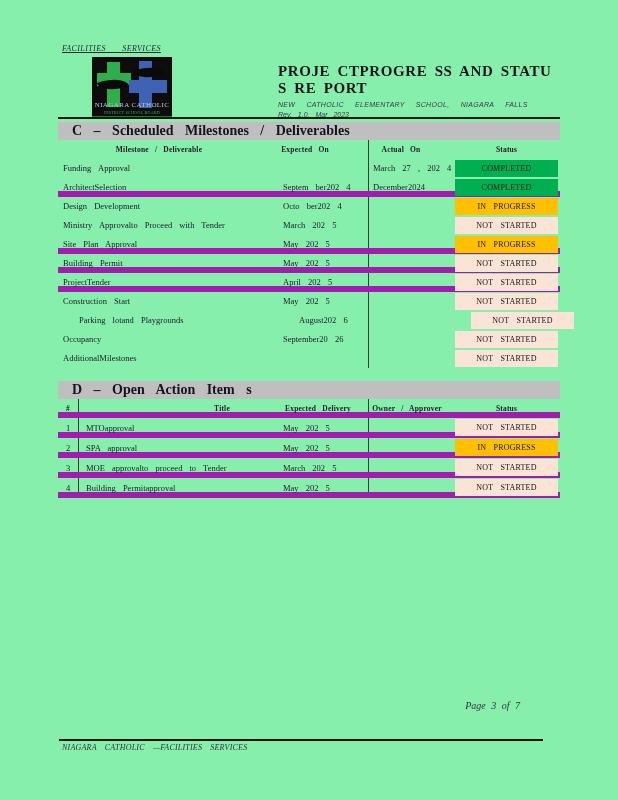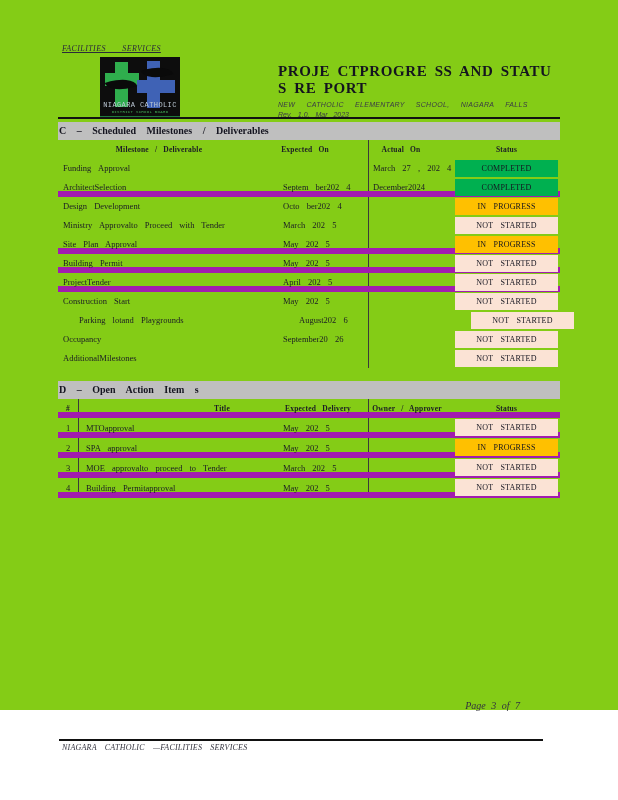--- a/index.html
+++ b/index.html
@@ -1,23 +1,23 @@
 <!DOCTYPE html>
 <html><head>
 <meta charset="utf-8">
 <style>
   html,body{margin:0;padding:0;background:#fff;}
   body{width:618px;height:800px;overflow:hidden;}
-  .page{position:relative;width:618px;height:710px;background:#84cc16;
+  .page{position:relative;width:618px;height:800px;background:#86efac;
         font-family:"Liberation Serif",serif;color:#1b1b26;}
 
   
   .dept{position:absolute;left:62px;top:44px;font-size:8px;font-style:italic;
         color:#2b2b3a;text-decoration:underline;word-spacing:14px;letter-spacing:0.4px;}
-  .logo{position:absolute;left:100px;top:57px;width:80px;height:62px;background:#0d0d0d;font-family:Liberation Mono, monospace;}
+  .logo{position:absolute;left:92px;top:57px;width:80px;height:62px;background:#0d0d0d;}
   .logo .bar{position:absolute;}
   .gx-v{left:15px;top:5px;width:13px;height:45px;}
   .gx-h{left:5px;top:16px;width:34px;height:13px;}
   .bx-v{left:47px;top:4px;width:13px;height:47px;}
   .bx-h{left:37px;top:23px;width:38px;height:13px;}
   .leaf{position:absolute;background:#0a0a0a;border-radius:0 100% 0 100%;}
   .leaf1{left:6px;top:21px;width:30px;height:13px;transform:rotate(-18deg);}
   .leaf2{left:42px;top:9px;width:30px;height:13px;transform:rotate(-18deg);}
   .logo-name{position:absolute;left:0;top:44px;width:80px;text-align:center;
              font-size:7px;letter-spacing:0.4px;color:#bcc8d4;}
@@ -29,21 +29,21 @@
   .title{font-size:15px;font-weight:bold;letter-spacing:0.6px;word-spacing:3px;color:#14141f;}
   .subtitle{margin-top:4px;font-family:"Liberation Sans",sans-serif;font-style:italic;
             font-size:7px;word-spacing:9px;letter-spacing:0.3px;color:#3a3a46;}
   .rev{margin-top:3px;font-family:"Liberation Sans",sans-serif;font-style:italic;
        font-size:7px;word-spacing:4px;color:#3a3a46;}
 
   .rule-top{position:absolute;left:58px;top:117px;width:502px;height:2px;background:#111;}
 
   
   .secbar{position:absolute;left:58px;width:502px;height:18px;line-height:18px;
-          font-size:10px;font-weight:bold;padding-left:1px;box-sizing:border-box;
+          font-size:14px;font-weight:bold;padding-left:14px;box-sizing:border-box;
           word-spacing:8px;color:#14141f;}
   .secbar-c{top:122px;}
   .secbar-d{top:381px;}
 
   
   .tbl{position:absolute;left:58px;width:502px;}
   .tbl-c{top:140px;height:228px;}
   .tbl-d{top:399px;height:99px;}
   .vline{position:absolute;top:0;width:1px;background:#3a3a3a;}
   .hdr,.row{position:absolute;left:0;width:502px;box-sizing:border-box;}

